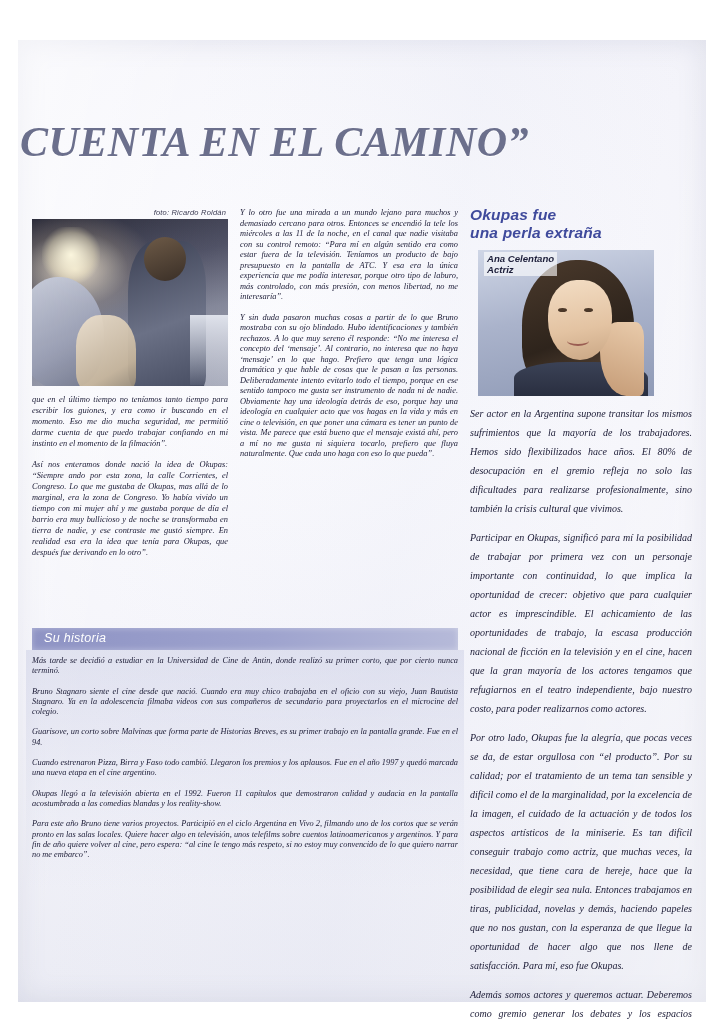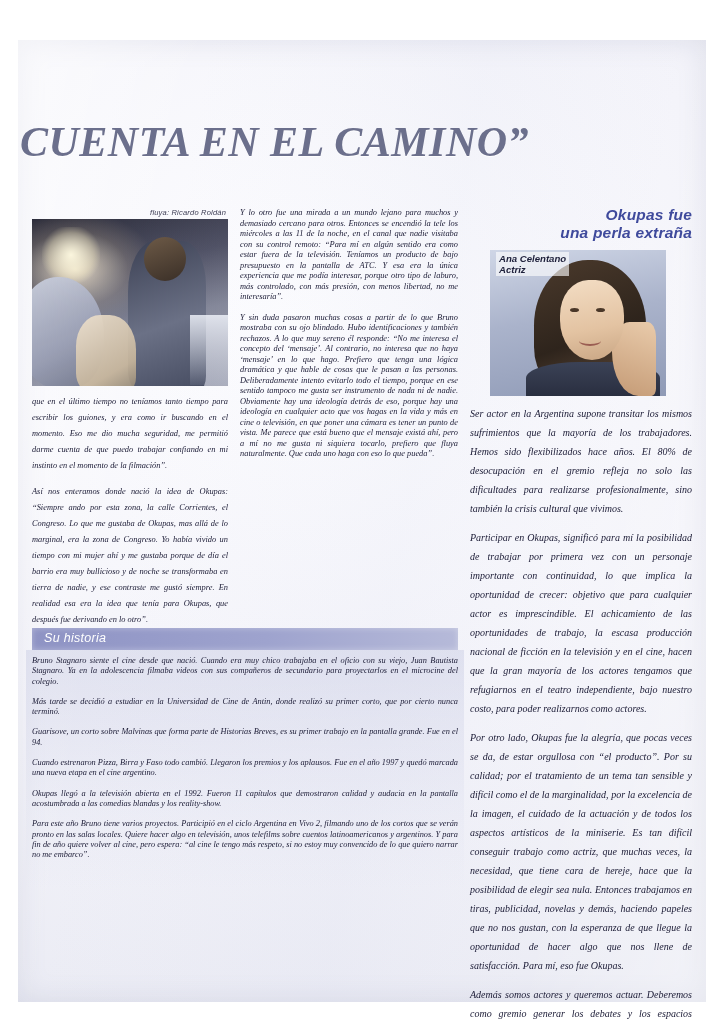--- a/index.html
+++ b/index.html
@@ -126,21 +126,21 @@
   .photo-main .streak2 {
     position: absolute;
     left: 158px; top: 96px;
     width: 44px; height: 70px;
     background: linear-gradient(180deg, rgba(245,248,255,0.8), rgba(180,190,215,0.1));
   }
 
   p.body {
     margin: 0 0 0 0;
     font-size: 8.4px;
-    line-height: 16px;
+    line-height: 11px;
     text-align: justify;
     color: #20203a;
     text-indent: 0;
     hyphens: auto;
   }
   p.body + p.body { margin-top: 10px; }
   .col-left .text { margin-top: 8px; }
 
   .col-mid {
     position: absolute;
@@ -158,27 +158,26 @@
     width: 222px;
   }
   .rail-title {
     font-family: "Liberation Sans", sans-serif;
     font-weight: bold;
     font-size: 15.5px;
     line-height: 18px;
     color: #3f4a9c;
     letter-spacing: 0.2px;
     margin-bottom: 8px;
-    text-align: right;
   }
   .portrait-wrap {
     position: relative;
     width: 176px;
     height: 146px;
-    margin-left: 20px;
+    margin-left: 8px;
     overflow: hidden;
     background: #b9c0d6;
   }
   .portrait-wrap .pbg {
     position: absolute; inset: 0;
     background: linear-gradient(170deg, #cfd6e6 0%, #aab3cb 45%, #8f9ab6 100%);
   }
   .portrait-wrap .hair {
     position: absolute;
     left: 44px; top: 10px;
@@ -277,21 +276,21 @@
 </style>
 </head>
 <body>
 
 <div class="page">
   <div class="scan"></div>
 
   <div class="headline">CUENTA EN EL CAMINO”</div>
 
   <div class="col-left">
-    <div class="photo-credit">fluya: Ricardo Roldán</div>
+    <div class="photo-credit">foto: Ricardo Roldán</div>
     <div class="photo-main">
       <div class="bg"></div>
       <div class="streak"></div>
       <div class="blob-b"></div>
       <div class="head-b"></div>
       <div class="blob-a"></div>
       <div class="blob-c"></div>
       <div class="streak2"></div>
     </div>
     <div class="text">
@@ -331,21 +330,21 @@
       <p class="body">Además somos actores y queremos actuar. Deberemos como gremio generar los debates y los espacios necesarios, porque Okupas no sea una perla extraña en la televisión argentina, sino que inaugure una forma nueva de hacer ficción, porque demostró que se puede hacer una televisión diferente, que hay buenas ideas y grandes talentos para realizarlas.</p>
     </div>
   </div>
 
   <div class="sec-band">
     <div class="label">Su historia</div>
   </div>
   <div class="sec-body">
     <div class="tint"></div>
     <div class="inner">
+      <p class="body">Más tarde se decidió a estudiar en la Universidad de Cine de Antin, donde realizó su primer corto, que por cierto nunca terminó.</p>
       <p class="body">Bruno Stagnaro siente el cine desde que nació. Cuando era muy chico trabajaba en el oficio con su viejo, Juan Bautista Stagnaro. Ya en la adolescencia filmaba videos con sus compañeros de secundario para proyectarlos en el microcine del colegio.</p>
-      <p class="body">Más tarde se decidió a estudiar en la Universidad de Cine de Antin, donde realizó su primer corto, que por cierto nunca terminó.</p>
       <p class="body">Guarisove, un corto sobre Malvinas que forma parte de Historias Breves, es su primer trabajo en la pantalla grande. Fue en el 94.</p>
       <p class="body">Cuando estrenaron Pizza, Birra y Faso todo cambió. Llegaron los premios y los aplausos. Fue en el año 1997 y quedó marcada una nueva etapa en el cine argentino.</p>
       <p class="body">Okupas llegó a la televisión abierta en el 1992. Fueron 11 capítulos que demostraron calidad y audacia en la pantalla acostumbrada a las comedias blandas y los reality-show.</p>
       <p class="body">Para este año Bruno tiene varios proyectos. Participió en el ciclo Argentina en Vivo 2, filmando uno de los cortos que se verán pronto en las salas locales. Quiere hacer algo en televisión, unos telefilms sobre cuentos latinoamericanos y argentinos. Y para fin de año quiere volver al cine, pero espera: “al cine le tengo más respeto, si no estoy muy convencido de lo que quiero narrar no me embarco”.</p>
     </div>
   </div>
 </div>
 
 </body></html>

